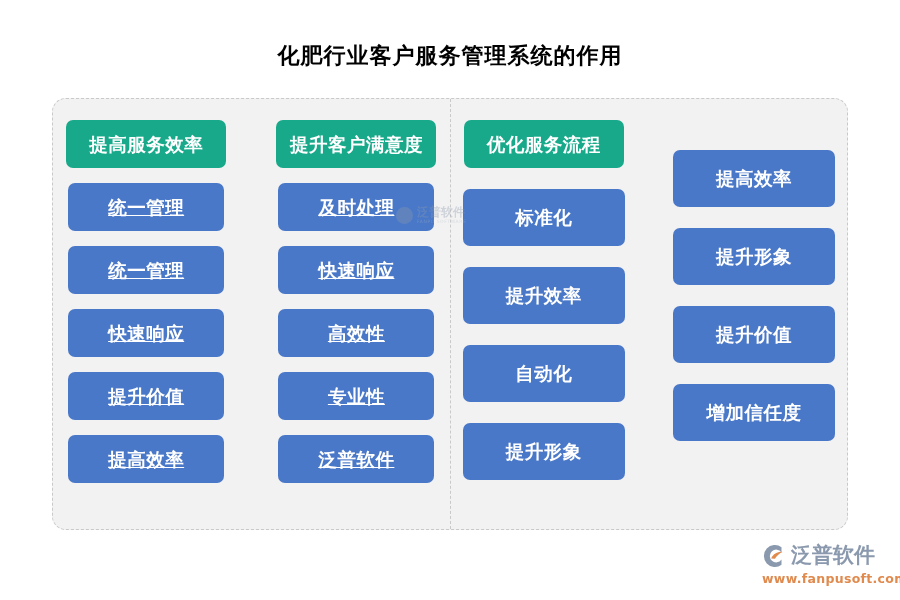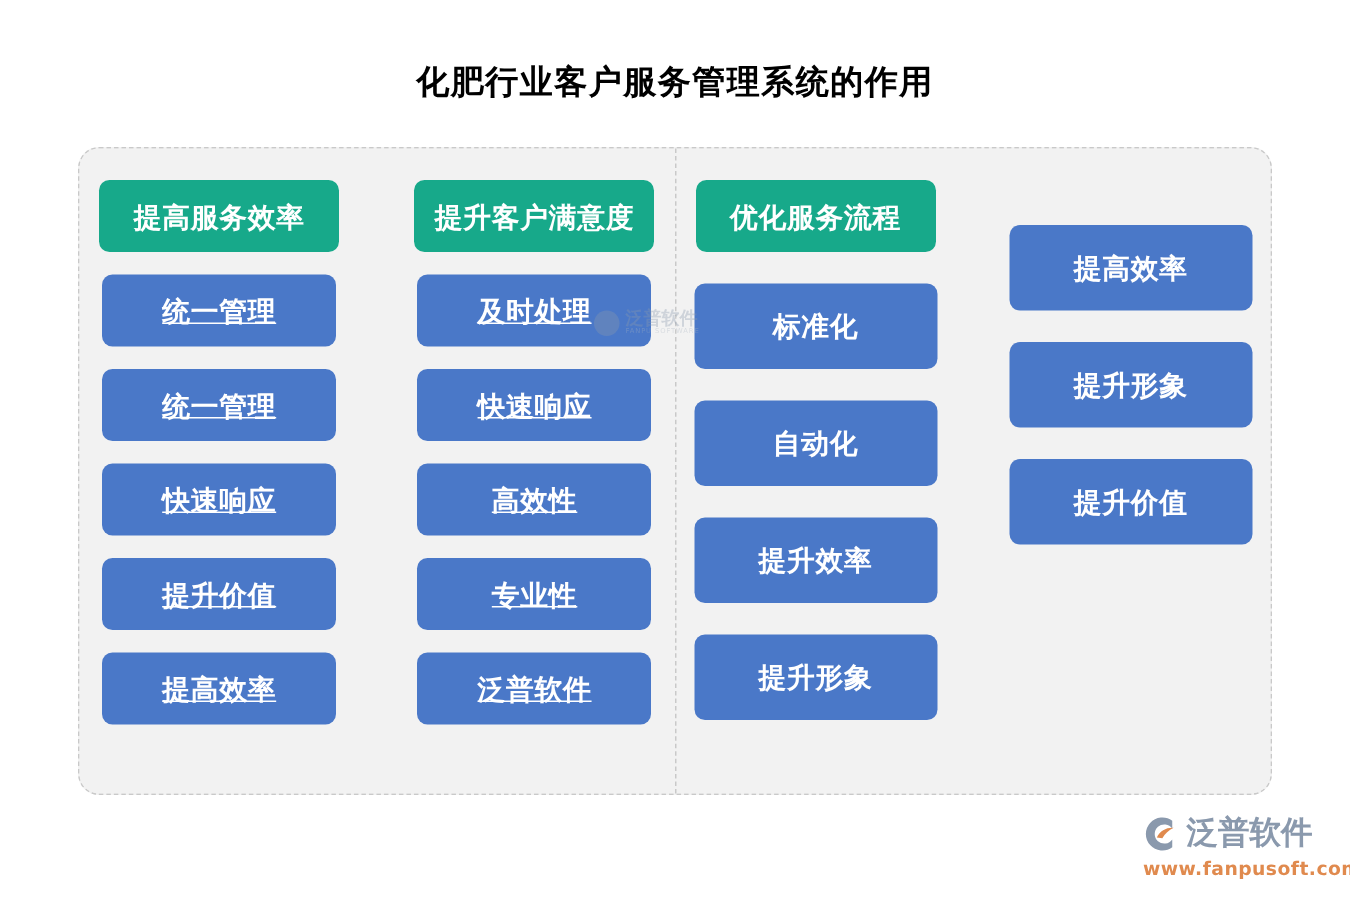--- a/index.html
+++ b/index.html
@@ -218,29 +218,30 @@
       <div class="item-box">泛普软件</div>
     </div>
 
   </div>
 
   <div class="group right">
 
     <div class="column">
       <div class="header-box">优化服务流程</div>
       <div class="item-box">标准化</div>
+      <div class="item-box">提升效率</div>
       <div class="item-box">自动化</div>
-      <div class="item-box">提升效率</div>
       <div class="item-box">提升形象</div>
     </div>
 
     <div class="column">
       <div class="item-box">提高效率</div>
       <div class="item-box">提升形象</div>
       <div class="item-box">提升价值</div>
+      <div class="item-box">增加信任度</div>
     </div>
 
   </div>
 
 </div>
 
 <div class="watermark">
   <div class="wm-mark"></div>
   <div class="wm-text">
     <div class="wm-cn">泛普软件</div>

